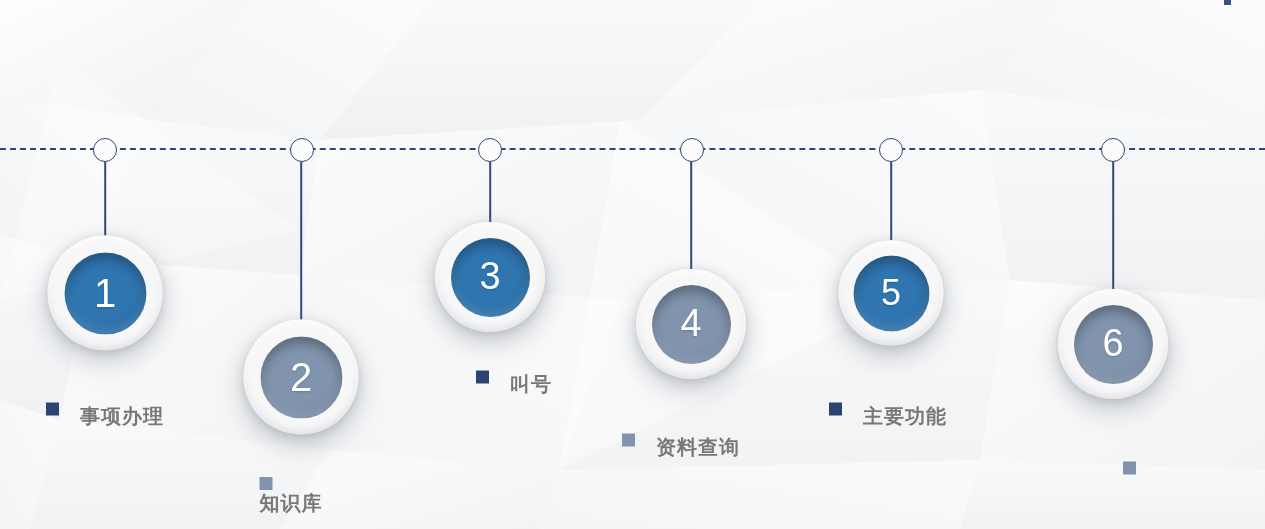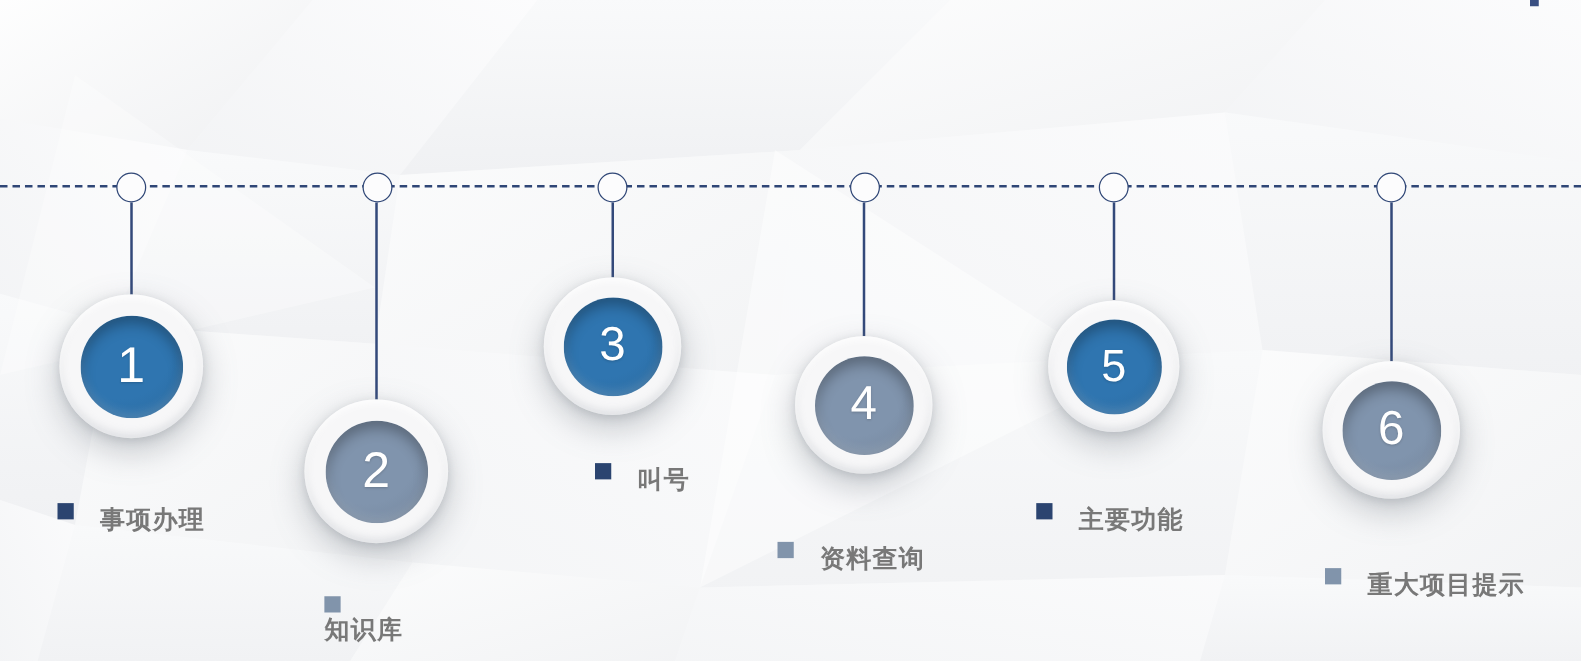--- a/index.html
+++ b/index.html
@@ -249,19 +249,18 @@
         <span class="cap-text">主要功能</span>
       </div>
       <div class="connector" style="left: 1113px; top: 162px; height: 128px;"></div>
       <div class="badge" style="left: 1113px; top: 344px; width: 110px; height: 110px;">
         <div class="disc" style="width: 79px; height: 79px; font-size: 38px; background: radial-gradient(circle at 38% 30%, rgb(128, 148, 173) 0%, rgb(128, 148, 173) 55%, rgba(0, 0, 0, 0.1) 100%), rgb(128, 148, 173);">
           <span>6</span>
         </div>
       </div>
       <div class="caption" style="left: 1140px; top: 468px;">
         <span class="bullet" style="background: rgb(129, 148, 171);"></span>
-        <span class="cap-text">重大项目提示</span>
       </div>
     </div>
 
   <div class="corner-mark" style="left: 1224px; top: 0px;"></div>
 
 </div>
 
 </body></html>

